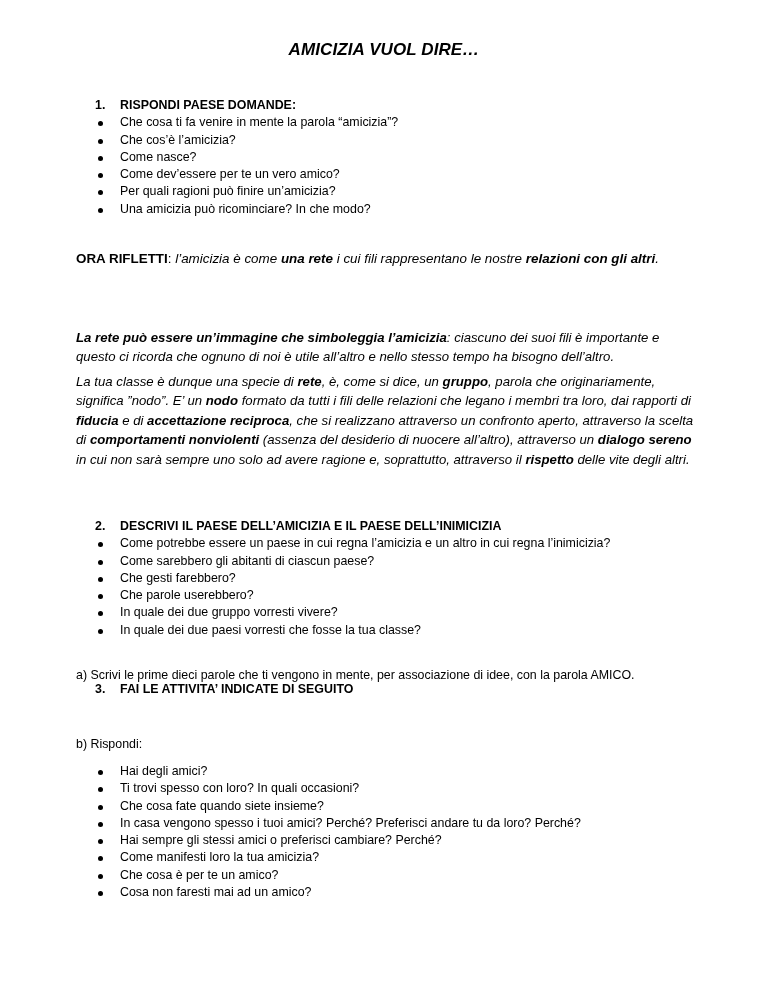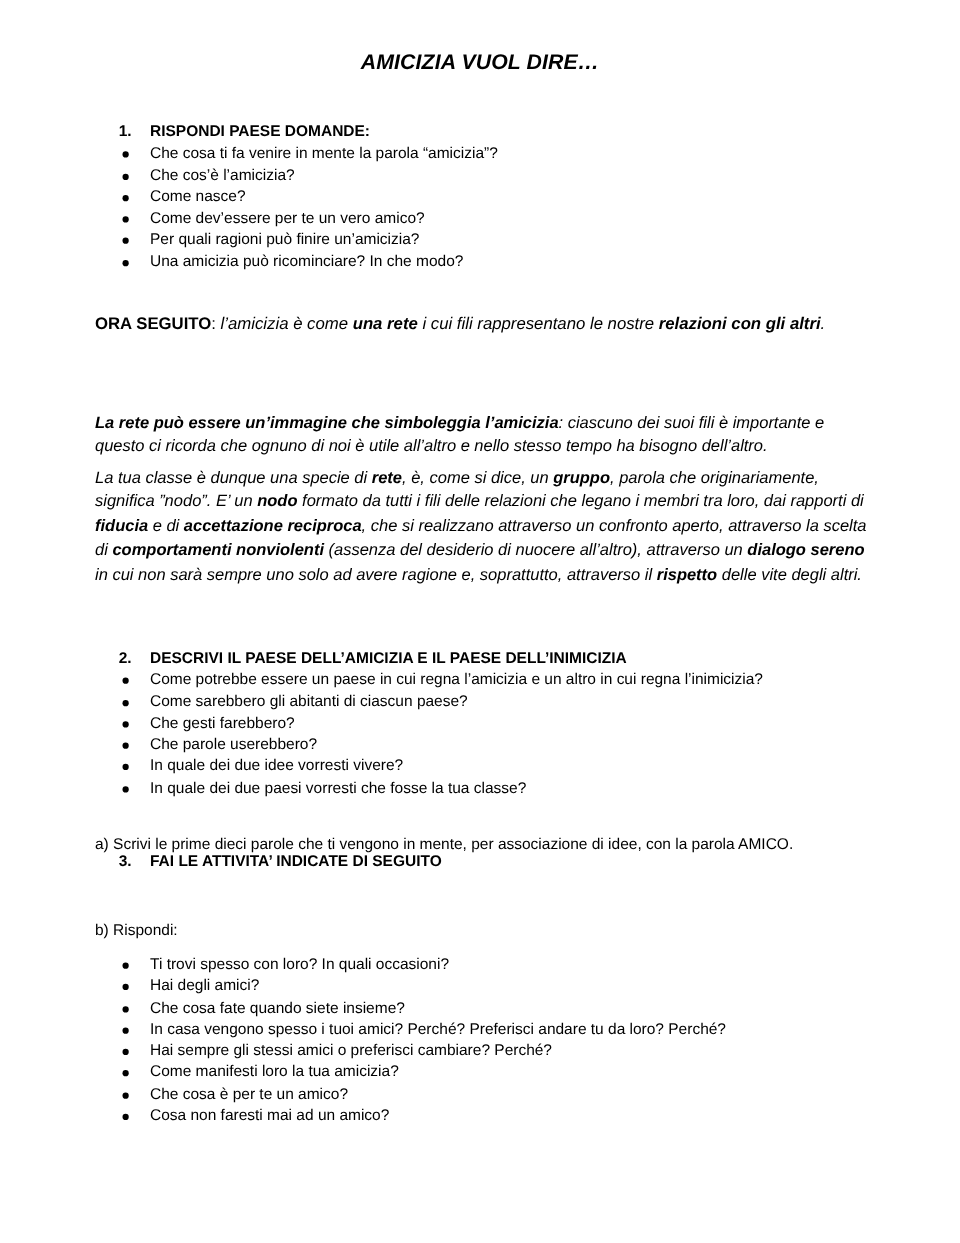--- a/index.html
+++ b/index.html
@@ -43,58 +43,58 @@
     </li>
     <li><span class="bullet-dot"></span><span>Che cosa ti fa venire in mente la parola “amicizia”?</span></li>
     <li><span class="bullet-dot"></span><span>Che cos’è l’amicizia?</span></li>
     <li><span class="bullet-dot"></span><span>Come nasce?</span></li>
     <li><span class="bullet-dot"></span><span>Come dev’essere per te un vero amico?</span></li>
     <li><span class="bullet-dot"></span><span>Per quali ragioni può finire un’amicizia?</span></li>
     <li><span class="bullet-dot"></span><span>Una amicizia può ricominciare? In che modo?</span></li>
   </ul>
 
   <p class="para" style="top:249px; font-size:13.4px;">
-    <span class="upright">ORA SEGUITO</span><span style="font-style:normal">: </span><span>l’amicizia è come </span><b>una rete</b><span> i cui fili rappresentano le nostre </span><b>relazioni con gli altri</b><span>.</span>
+    <span class="upright">ORA RIFLETTI</span><span style="font-style:normal">: </span><span>l’amicizia è come </span><b>una rete</b><span> i cui fili rappresentano le nostre </span><b>relazioni con gli altri</b><span>.</span>
   </p>
 
 
   <p class="para" style="top:328px;">
     <b>La rete può essere un’immagine che simboleggia l’amicizia</b><span>: ciascuno dei suoi fili è importante e questo ci ricorda che ognuno di noi è utile all’altro e nello stesso tempo ha bisogno dell’altro.</span>
   </p>
 
   <p class="para" style="top:372px;">
     <span>La tua classe è dunque una specie di </span><b>rete</b><span>, è, come si dice, un </span><b>gruppo</b><span>, parola che originariamente, significa ”nodo”. E’ un </span><b>nodo</b><span> formato da tutti i fili delle relazioni che legano i membri tra loro, dai rapporti di </span><b>fiducia</b><span> e di </span><b>accettazione reciproca</b><span>, che si realizzano attraverso un confronto aperto, attraverso la scelta di </span><b>comportamenti nonviolenti</b><span> (assenza del desiderio di nuocere all’altro), attraverso un </span><b>dialogo sereno</b><span> in cui non sarà sempre uno solo ad avere ragione e, soprattutto, attraverso il </span><b>rispetto</b><span> delle vite degli altri.</span>
   </p>
 
   <ul class="list" style="top:518px;">
     <li class="heading">
       <span class="marker">2.</span>
       <span>DESCRIVI IL PAESE DELL’AMICIZIA E IL PAESE DELL’INIMICIZIA</span>
     </li>
     <li><span class="bullet-dot"></span><span>Come potrebbe essere un paese in cui regna l’amicizia e un altro in cui regna l’inimicizia?</span></li>
     <li><span class="bullet-dot"></span><span>Come sarebbero gli abitanti di ciascun paese?</span></li>
     <li><span class="bullet-dot"></span><span>Che gesti farebbero?</span></li>
     <li><span class="bullet-dot"></span><span>Che parole userebbero?</span></li>
-    <li><span class="bullet-dot"></span><span>In quale dei due idee vorresti vivere?</span></li>
+    <li><span class="bullet-dot"></span><span>In quale dei due gruppo vorresti vivere?</span></li>
     <li><span class="bullet-dot"></span><span>In quale dei due paesi vorresti che fosse la tua classe?</span></li>
   </ul>
 
   <ul class="list" style="top:681px;">
     <li class="heading">
       <span class="marker">3.</span>
       <span>FAI LE ATTIVITA’ INDICATE DI SEGUITO</span>
     </li>
   </ul>
 
   <p class="plain" style="top:667px;">a) Scrivi le prime dieci parole che ti vengono in mente, per associazione di idee, con la parola AMICO.</p>
   <p class="plain" style="top:736px;">b) Rispondi:</p>
 
   <ul class="list" style="top:763px;">
+    <li><span class="bullet-dot"></span><span>Hai degli amici?</span></li>
     <li><span class="bullet-dot"></span><span>Ti trovi spesso con loro? In quali occasioni?</span></li>
-    <li><span class="bullet-dot"></span><span>Hai degli amici?</span></li>
     <li><span class="bullet-dot"></span><span>Che cosa fate quando siete insieme?</span></li>
     <li><span class="bullet-dot"></span><span>In casa vengono spesso i tuoi amici? Perché? Preferisci andare tu da loro? Perché?</span></li>
     <li><span class="bullet-dot"></span><span>Hai sempre gli stessi amici o preferisci cambiare? Perché?</span></li>
     <li><span class="bullet-dot"></span><span>Come manifesti loro la tua amicizia?</span></li>
     <li><span class="bullet-dot"></span><span>Che cosa è per te un amico?</span></li>
     <li><span class="bullet-dot"></span><span>Cosa non faresti mai ad un amico?</span></li>
   </ul>
 
 </div>
 

